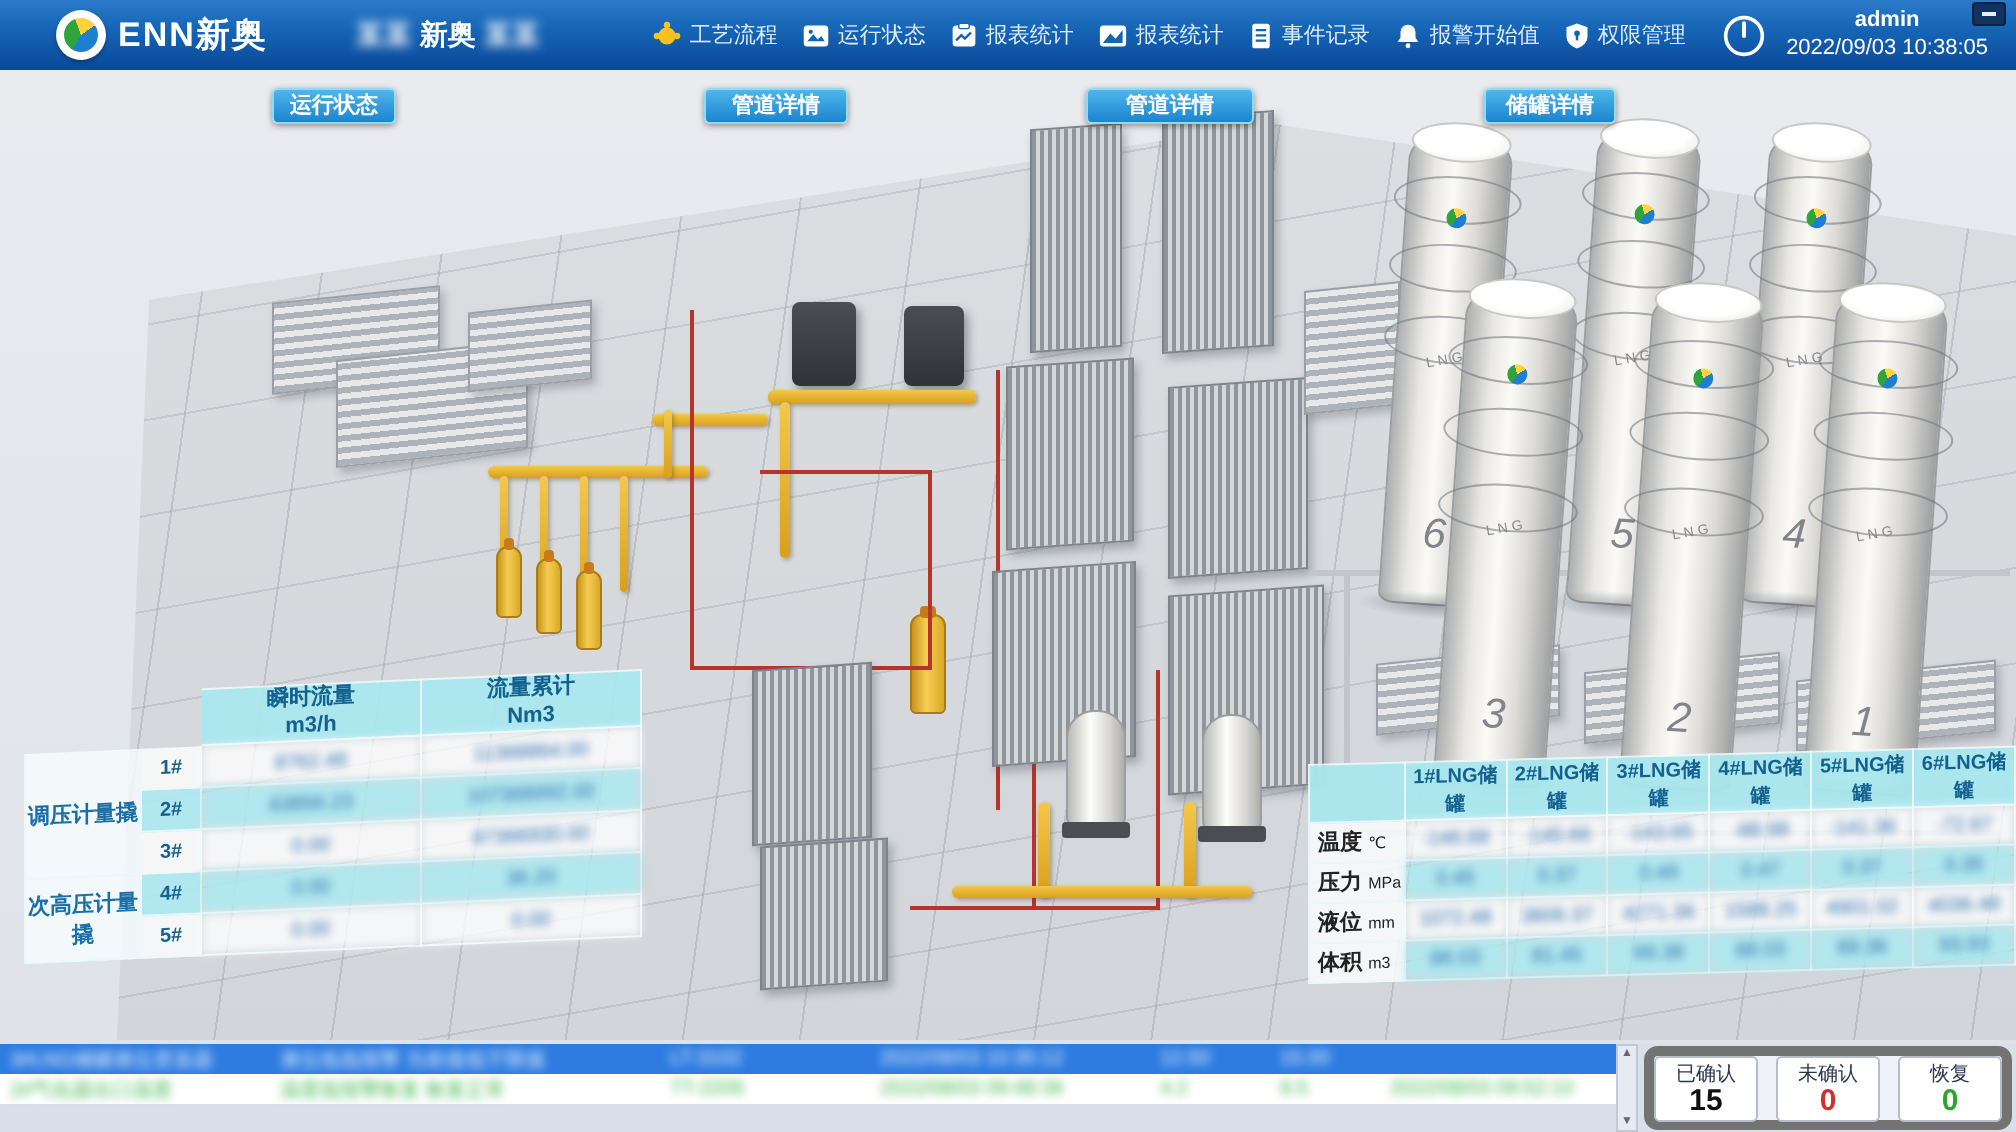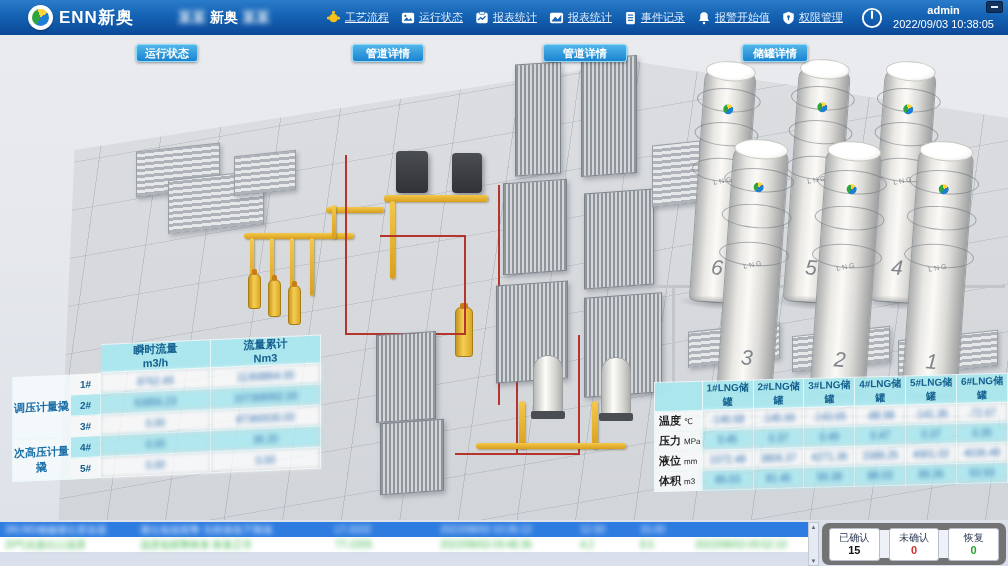--- a/index.html
+++ b/index.html
@@ -11,21 +11,21 @@
     background:linear-gradient(#2a7bc9 0%, #1563b4 45%, #0b4898 100%);
     display:flex; align-items:center; color:#fff; }
   .logo-wrap { display:flex; align-items:center; gap:6px; padding-left:28px; }
   .logo-circle { width:25px; height:25px; border-radius:50%; background:#fff;
     display:flex; align-items:center; justify-content:center; box-shadow:0 1px 2px rgba(0,0,0,.3); }
   .logo-leaf { width:17px; height:17px; border-radius:50%;
     background:conic-gradient(from 210deg,#2fa43d 0 130deg,#ffd23e 130deg 205deg,#1d7fd1 205deg 360deg); }
   .logo-text { font-size:17px; font-weight:bold; letter-spacing:1px; }
   .title-wrap { display:flex; align-items:center; margin-left:40px; font-size:14px; font-weight:bold; white-space:nowrap; }
   .redacted { filter:blur(3px); opacity:.85; margin:0 4px; }
-  .menu { display:flex; align-items:center; gap:12px; margin-left:52px;text-decoration:underline; }
+  .menu { display:flex; align-items:center; gap:12px; margin-left:52px; }
   .menu-item { display:flex; align-items:center; gap:4px; font-size:11px; color:#dcebfa; cursor:pointer; }
   .menu-item svg { display:block; }
   .user-block { margin-left:auto; display:flex; align-items:center; gap:10px; padding-right:14px; }
   .power-btn { width:22px; height:22px; }
   .user-meta { text-align:center; line-height:1.25; }
   .user-name { font-size:11px; font-weight:bold; }
   .user-time { font-size:11px; }
   .min-btn { position:absolute; top:1px; right:5px; width:17px; height:12px;
     background:#10345f; border:1px solid #082142; border-radius:2px; }
   .min-btn::after { content:""; position:absolute; left:4px; right:4px; top:4px; height:2px; background:#e7eefb; }
@@ -109,25 +109,25 @@
   .atable { position:absolute; left:0; top:0; width:808px; font-size:10px; table-layout:fixed; }
   .atable td { overflow:hidden; white-space:nowrap; padding:0 5px; }
   .atable .ahd { background:#f3f3f3; border-top:2px solid #5a5f66; border-bottom:1px solid #9aa0a8;
     border-right:1px solid #b8bcc2; color:#222; text-align:center; height:13px; font-weight:normal; }
   .arow1 { background:#2e7ce0; color:#eef4ff; height:15px; }
   .arow2 { background:#ffffff; color:#3cb54a; height:15px; }
   .scrollbar { position:absolute; left:808px; top:0; width:11px; height:44px; background:#e6eaf2;
     border:1px solid #c2c9d6; display:flex; flex-direction:column; justify-content:space-between; align-items:center; }
   .scrollbar span { font-size:6px; color:#667; line-height:8px; }
   .summary { position:absolute; left:822px; top:1px; width:184px; height:42px; background:#eef1f8;
-    border:7px solid #737373; border-radius:7px; display:flex; align-items:center; justify-content:center; gap:9px; }
+    border:5px solid #737373; border-radius:7px; display:flex; align-items:center; justify-content:center; gap:9px; }
   .stat { width:52px; height:33px; background:#fff; border:1px solid #b6bdcb; border-radius:3px;
     display:flex; flex-direction:column; align-items:center; justify-content:center; }
   .stat .s-label { font-size:10px; color:#2a3750; line-height:12px; }
-  .stat .s-value { font-size:11px; font-weight:bold; line-height:13px; }
+  .stat .s-value { font-size:15px; font-weight:bold; line-height:13px; }
   .v-black { color:#111; } .v-red { color:#d03030; } .v-green { color:#2ba52b; }
 </style>
 </head>
 <body>
 
 <div class="header">
   <div class="logo-wrap">
     <div class="logo-circle">
         <div class="logo-leaf"></div>
       </div>

